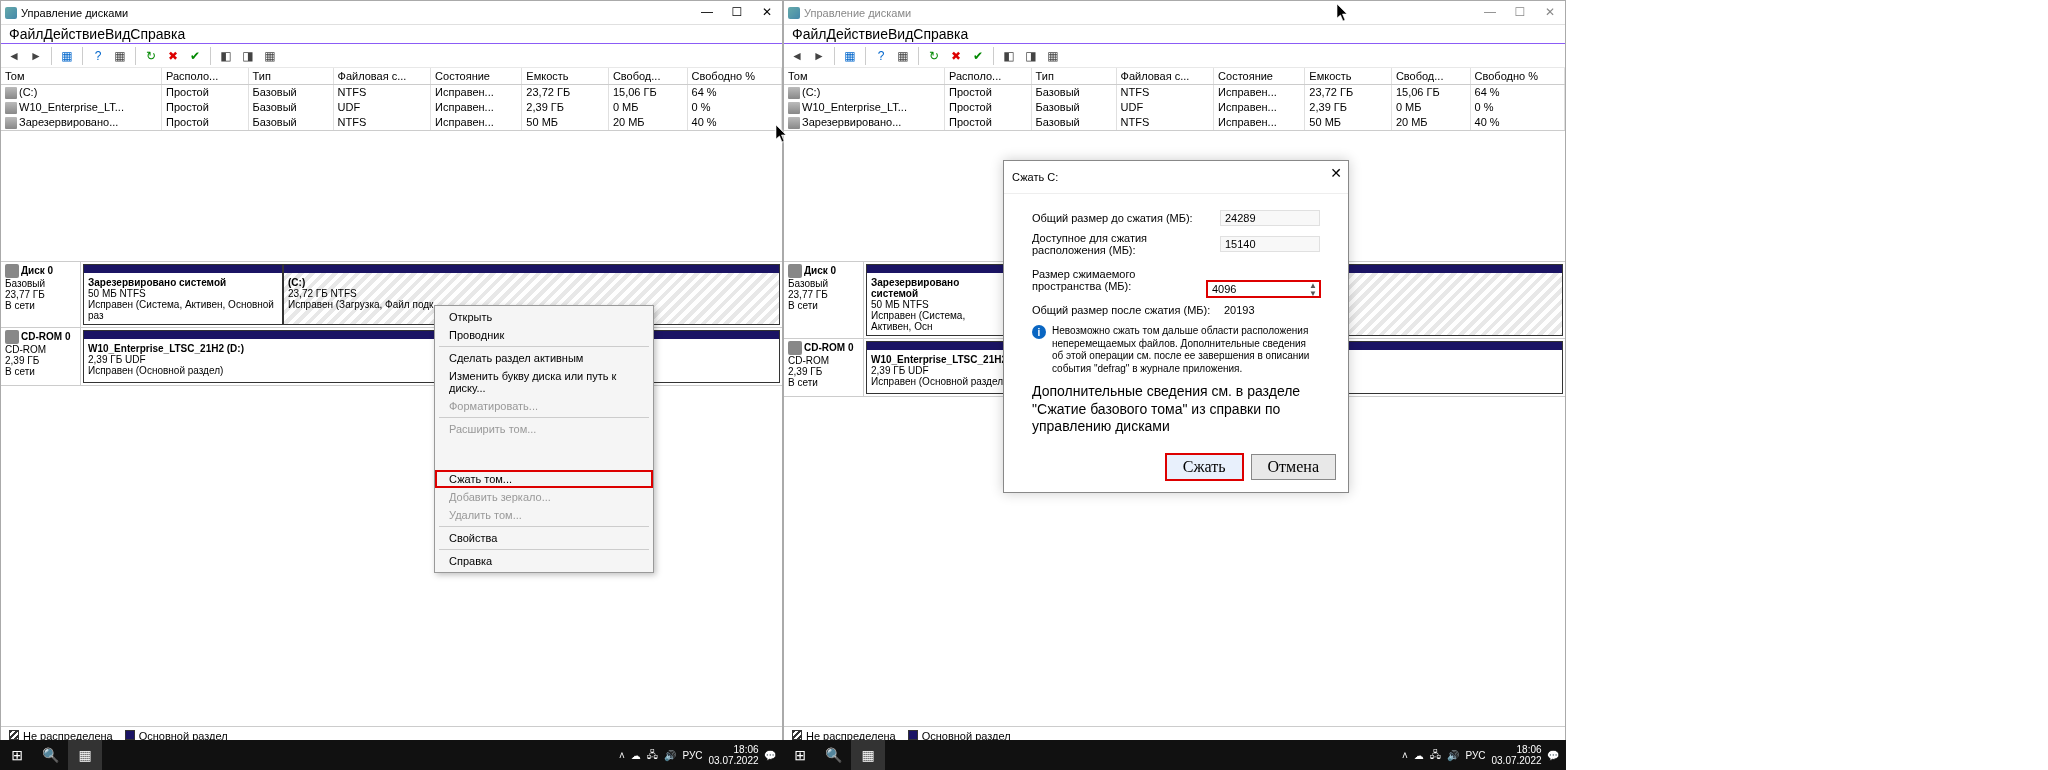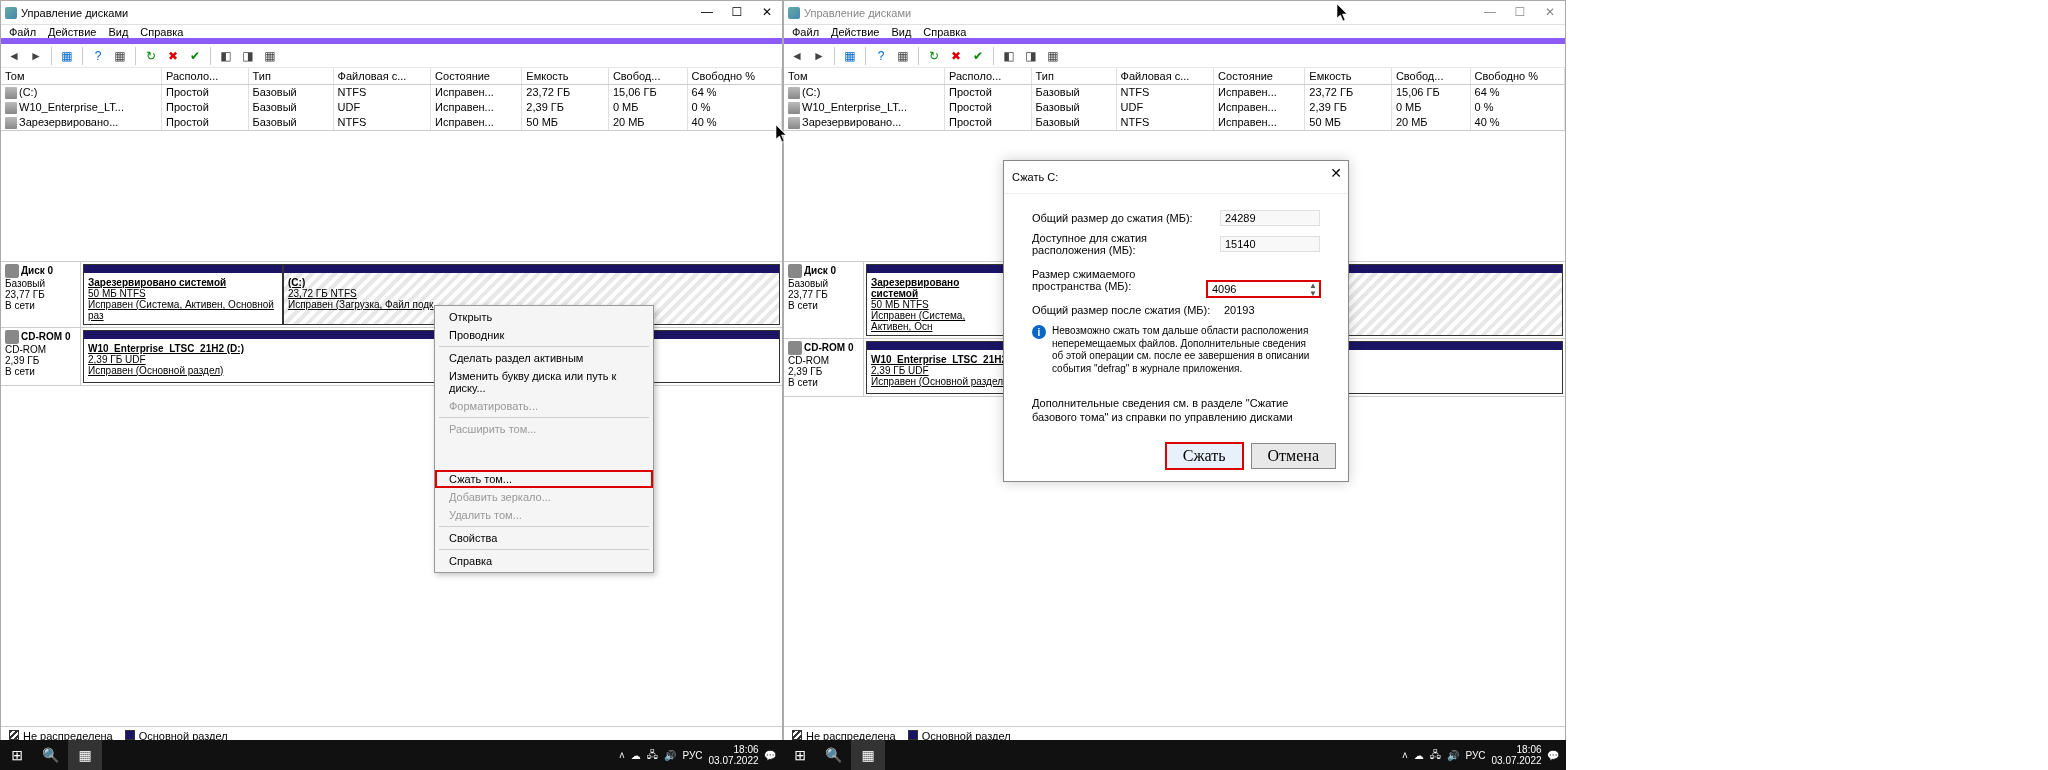--- a/index.html
+++ b/index.html
@@ -37,22 +37,22 @@
   }
   .titlebar .tb-icon {
     width: 12px; height: 12px; margin-right: 4px;
     background: linear-gradient(135deg,#6aa 0%,#48a 100%);
     border-radius: 2px;
   }
   .win-controls { position: absolute; right: 0; top: 0; display: flex; }
   .win-btn { width: 30px; height: 22px; display:flex; align-items:center; justify-content:center; font-size:12px; color:#000; }
   .inactive .win-btn { color:#888; }
   .menubar {
-    height: 19px; display: flex; gap: 12px; padding: 0 8px; align-items: center;
-    border-bottom: 6px solid #8b5cf6; font-size: 11px;
+    height: 19px; display: flex; padding: 0 8px; align-items: center;
+    border-bottom: 1px solid #8b5cf6; font-size: 14px;
   }
   .toolbar {
     height: 24px; display: flex; gap: 4px; padding: 2px 4px; align-items: center;
     border-bottom: 1px solid #e8e8e8;
   }
   .tbtn { width: 18px; height: 18px; display:flex; align-items:center; justify-content:center; font-size:12px; color:#444;}
   .tbtn.sep { width:1px; background:#ccc; margin:0 2px; }
   .list {
     flex: 0 0 auto;
     border-bottom: 1px solid #ccc;
@@ -78,21 +78,21 @@
   .disk-body { flex:1; display:flex; padding:2px; gap:0; align-items: stretch; }
   .part {
     border: 1px solid #333; position: relative; padding: 3px 4px; font-size:10px;
     display:flex; flex-direction:column; overflow:hidden;
   }
   .part .stripe { position:absolute; top:0; left:0; right:0; height:8px; background:#1b1464; }
   .part.cd .stripe { background:#1b1464; }
   .part.hatched {
     background-image: repeating-linear-gradient(135deg,#e8e8e8 0 4px,#fff 4px 8px);
   }
-  .part .pt-inner { margin-top: 9px; text-decoration: underline; }
+  .part .pt-inner { margin-top: 9px; }
   .legend { height: 18px; display:flex; gap:12px; align-items:center; padding:0 8px; border-top:1px solid #ccc; font-size:11px; }
   .lg-sw { width:10px;height:10px; border:1px solid #333; display:inline-block; margin-right:4px; }
   .lg-sw.h { background-image: repeating-linear-gradient(135deg,#333 0 2px,#fff 2px 4px);}
   .lg-sw.b { background:#1b1464;}
   
   .ctxmenu {
     position: absolute; background:#f5f5f5; border:1px solid #999;
     box-shadow: 2px 2px 6px rgba(0,0,0,0.25);
     width: 220px; font-size: 11px; padding: 2px 0;
   }
@@ -468,21 +468,21 @@
       </div>
     </div>
     <div class="fld">
       <label>Общий размер после сжатия (МБ):</label>
       <div class="ro" style="border:none;background:none">20193</div>
     </div>
     <div class="info">
       <div class="ii">i</div>
       <div style="line-height:1.25">Невозможно сжать том дальше области расположения неперемещаемых файлов. Дополнительные сведения об этой операции см. после ее завершения в описании события "defrag" в журнале приложения.</div>
     </div>
-    <div style="margin-top:22px;font-size:11px;line-height:1.25">Дополнительные сведения см. в разделе "Сжатие базового тома" из справки по управлению дисками</div>
+    <div style="margin-top:8px;font-size:14px;line-height:1.25">Дополнительные сведения см. в разделе "Сжатие базового тома" из справки по управлению дисками</div>
   </div>
   <div class="dlg-btns">
     <button class="btn primary">Сжать</button>
     <button class="btn">Отмена</button>
   </div>
 </div>
 
 <div class="taskbar left">
   <div class="tbi">⊞</div>
   <div class="tbi">🔍</div>

